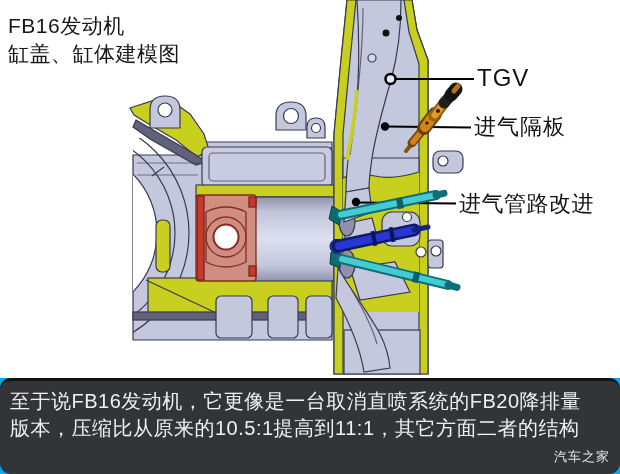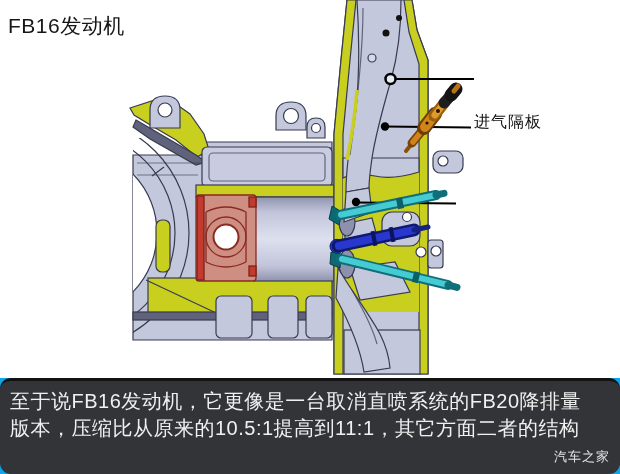--- a/index.html
+++ b/index.html
@@ -4,21 +4,21 @@
 <style>
   html,body{margin:0;padding:0;background:#fff;}
   .page{position:relative;width:620px;height:474px;background:#0ea5e9;overflow:hidden;
         font-family:"Liberation Sans","DejaVu Sans",sans-serif;}
   .figure{position:absolute;left:0;top:0;width:620px;height:378px;background:#fff;}
   .figure svg{position:absolute;left:0;top:0;}
   .title{position:absolute;left:8px;top:12px;color:#161616;font-size:21px;line-height:28px;
          font-weight:500;letter-spacing:0.5px;white-space:nowrap;}
   .lbl{position:absolute;color:#111;white-space:nowrap;}
   .lbl-tgv{left:477px;top:64px;font-size:24px;letter-spacing:1px;}
-  .lbl-baffle{left:474px;top:112px;font-size:16px;letter-spacing:1px;}
+  .lbl-baffle{left:474px;top:112px;font-size:22px;letter-spacing:1px;}
   .lbl-pipe{left:459px;top:189px;font-size:22px;letter-spacing:0.5px;}
   .caption{position:absolute;left:0;top:378px;width:620px;height:96px;background:#333437;
            border-top:3px solid #121212;box-sizing:border-box;color:#f0f0f0;
            padding:7px 10px 0 10px;border-radius:11px;}
   .cap-line{font-size:20px;line-height:27px;letter-spacing:0.5px;white-space:nowrap;}
   .watermark{position:absolute;right:10px;bottom:8px;font-size:13px;color:#e4e4e4;letter-spacing:1px;text-align:right;}
 </style>
 </head>
 <body>
 
@@ -171,22 +171,25 @@
         <line x1="435" y1="115" x2="444" y2="103" stroke="#e09a28" stroke-width="7" stroke-linecap="round"></line>
         <circle cx="438" cy="111" r="2" fill="#241200"></circle>
         <line x1="444" y1="103" x2="452" y2="94" stroke="#1f1f1f" stroke-width="11" stroke-linecap="round"></line>
         <line x1="451" y1="95" x2="456" y2="89" stroke="#141414" stroke-width="13" stroke-linecap="round"></line>
         <line x1="454" y1="91" x2="458" y2="86" stroke="#b87211" stroke-width="5" stroke-linecap="round"></line>
       </g>
     </svg>
 
     <div class="title">
       <div>FB16发动机</div>
+      <div>缸盖、缸体建模图</div>
     </div>
+    <div class="lbl lbl-tgv">TGV</div>
     <div class="lbl lbl-baffle">进气隔板</div>
+    <div class="lbl lbl-pipe">进气管路改进</div>
   </div>
 
   <div class="caption">
     <div class="cap-line">至于说FB16发动机，它更像是一台取消直喷系统的FB20降排量</div>
     <div class="cap-line">版本，压缩比从原来的10.5:1提高到11:1，其它方面二者的结构</div>
     <div class="watermark">汽车之家</div>
   </div>
 </div>
 
 </body></html>

